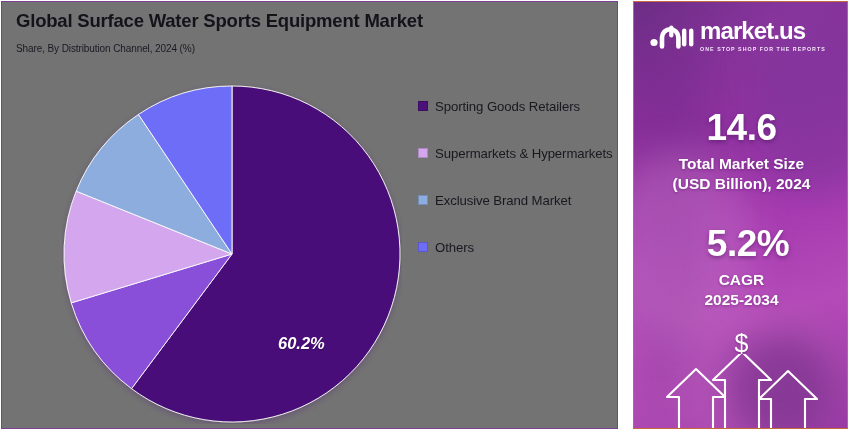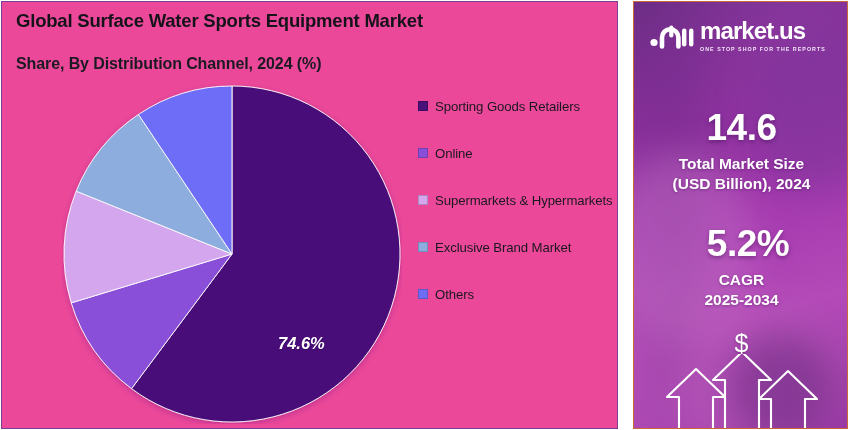--- a/index.html
+++ b/index.html
@@ -13,41 +13,41 @@
     position: relative;
     width: 849px; height: 430px;
     background: #ffffff;
   }
 
   
   #chart-panel {
     position: absolute;
     left: 1px; top: 1px;
     width: 617px; height: 428px;
-    background: #ec4899;
+    background: #737373;
     border: 1.5px solid #7b3f93;
     overflow: hidden;
     padding-left: 40px;
   }
   #title-block {
     position: absolute;
     left: 14px; top: 8px;
     width: 590px;
   }
   #chart-title {
     font-size: 18.5px;
     font-weight: bold;
     color: #14131a;
     letter-spacing: -0.2px;
     white-space: nowrap;
   }
   #chart-subtitle {
-    margin-top: 23px;
-    font-size: 16px;
-    font-weight: 700;
+    margin-top: 11px;
+    font-size: 10px;
+    font-weight: 400;
     color: #1b1a22;
     letter-spacing: -0.1px;
     white-space: nowrap;
   }
 
   
   #pie-wrap {
     position: absolute;
     left: 60px; top: 82px;
     width: 340px; height: 340px;
@@ -192,31 +192,27 @@
           </filter>
         </defs>
         <g id="pie-slices" filter="url(#pieShadow)">
             <path d="M 170 170 L 170.00 2.00 A 168 168 0 1 1 69.55 304.66 Z" fill="#4a1179" stroke="#ffffff" stroke-width="0.9"></path>
             <path d="M 170 170 L 69.55 304.66 A 168 168 0 0 1 9.27 218.89 Z" fill="#8a4fd8" stroke="#ffffff" stroke-width="0.9"></path>
             <path d="M 170 170 L 9.27 218.89 A 168 168 0 0 1 14.19 107.17 Z" fill="#d3a6ee" stroke="#ffffff" stroke-width="0.9"></path>
             <path d="M 170 170 L 14.19 107.17 A 168 168 0 0 1 76.44 30.46 Z" fill="#8daddf" stroke="#ffffff" stroke-width="0.9"></path>
             <path d="M 170 170 L 76.44 30.46 A 168 168 0 0 1 170.00 2.00 Z" fill="#6e6df7" stroke="#ffffff" stroke-width="0.9"></path>
           </g>
       </svg>
-      <div id="pie-label">74.6%</div>
+      <div id="pie-label">60.2%</div>
     </div>
 
     <div id="legend">
         <div class="legend-row">
           <span class="legend-swatch" style="background: rgb(74, 17, 121);"></span>
           <span class="legend-label">Sporting Goods Retailers</span>
-        </div>
-        <div class="legend-row">
-          <span class="legend-swatch" style="background: rgb(138, 79, 216);"></span>
-          <span class="legend-label">Online</span>
         </div>
         <div class="legend-row">
           <span class="legend-swatch" style="background: rgb(211, 166, 238);"></span>
           <span class="legend-label">Supermarkets &amp; Hypermarkets</span>
         </div>
         <div class="legend-row">
           <span class="legend-swatch" style="background: rgb(141, 173, 223);"></span>
           <span class="legend-label">Exclusive Brand Market</span>
         </div>
         <div class="legend-row">

